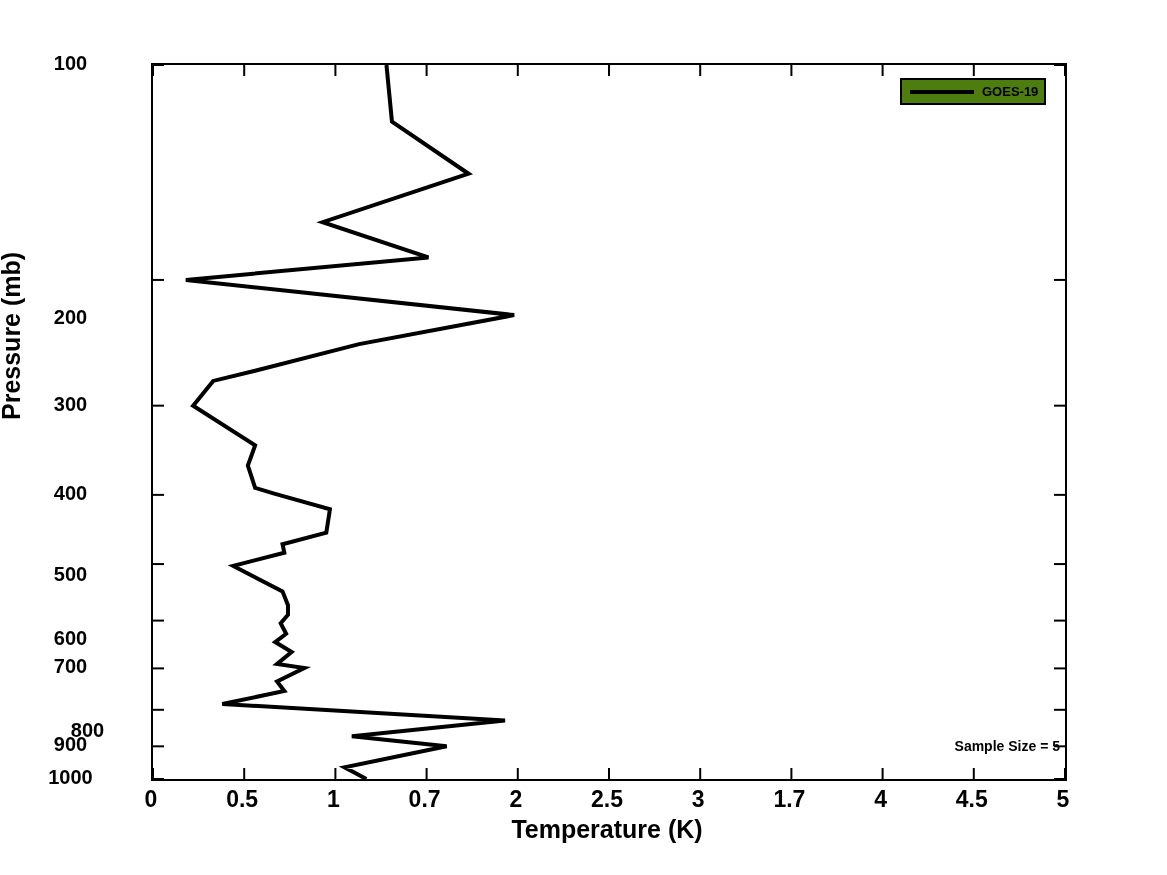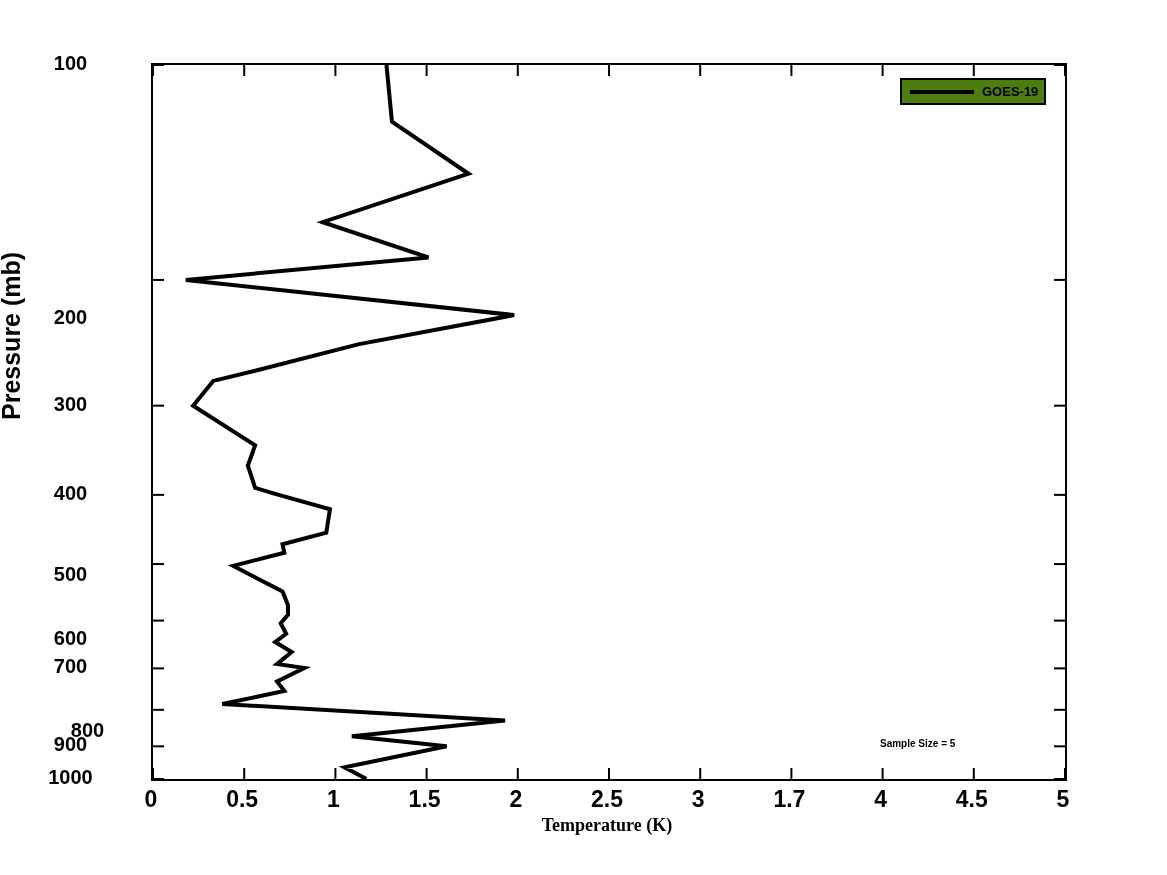--- a/index.html
+++ b/index.html
@@ -80,24 +80,23 @@
     transform: rotate(-90deg);
     transform-origin: left top;
     white-space: nowrap;
   }
   #xlabel {
     position: absolute;
     left: 151px;
     top: 815px;
     width: 912px;
     text-align: center;
-    font-size: 18px;
-    font-weight: bold;
-    white-space: nowrap;
-    font-family: Liberation Serif, serif;
+    font-size: 25px;
+    font-weight: bold;
+    white-space: nowrap;
   }
   #legend {
     position: absolute;
     left: 900px;
     top: 78px;
     width: 146px;
     height: 27px;
     border: 2px solid #000000;
     background: #4d7c0f;
     box-sizing: border-box;
@@ -114,22 +113,22 @@
   #legend-label {
     font-size: 13px;
     font-weight: bold;
     white-space: nowrap;
   }
   #sample-size {
     position: absolute;
     left: 880px;
     top: 738px;
     width: 180px;
-    text-align: left;
-    font-size: 10px;
+    text-align: right;
+    font-size: 14px;
     font-weight: bold;
     white-space: nowrap;
   }
 </style>
 </head>
 <body>
 
 <div id="figure">
 
 
@@ -146,21 +145,21 @@
       <div class="ytick-label-wrap" style="top: 638px;">600</div>
       <div class="ytick-label-wrap" style="top: 666.4px;">700</div>
       <div class="ytick-label-wrap" style="top: 730px; margin-left: 17px;">800</div>
       <div class="ytick-label-wrap" style="top: 744.329px;">900</div>
       <div class="ytick-label-wrap" style="top: 777px;">1000</div>
     </div>
   <div id="xtick-labels">
       <div class="xtick-label-wrap" style="left: 151px;">0</div>
       <div class="xtick-label-wrap" style="left: 242.2px;">0.5</div>
       <div class="xtick-label-wrap" style="left: 333.4px;">1</div>
-      <div class="xtick-label-wrap" style="left: 424.6px;">1.5</div>
+      <div class="xtick-label-wrap" style="left: 424.6px;">0.7</div>
       <div class="xtick-label-wrap" style="left: 515.8px;">2</div>
       <div class="xtick-label-wrap" style="left: 607px;">2.5</div>
       <div class="xtick-label-wrap" style="left: 698.2px;">3</div>
       <div class="xtick-label-wrap" style="left: 789.4px;">1.7</div>
       <div class="xtick-label-wrap" style="left: 880.6px;">4</div>
       <div class="xtick-label-wrap" style="left: 971.8px;">4.5</div>
       <div class="xtick-label-wrap" style="left: 1063px;">5</div>
     </div>
 
   <div id="plot-frame">

